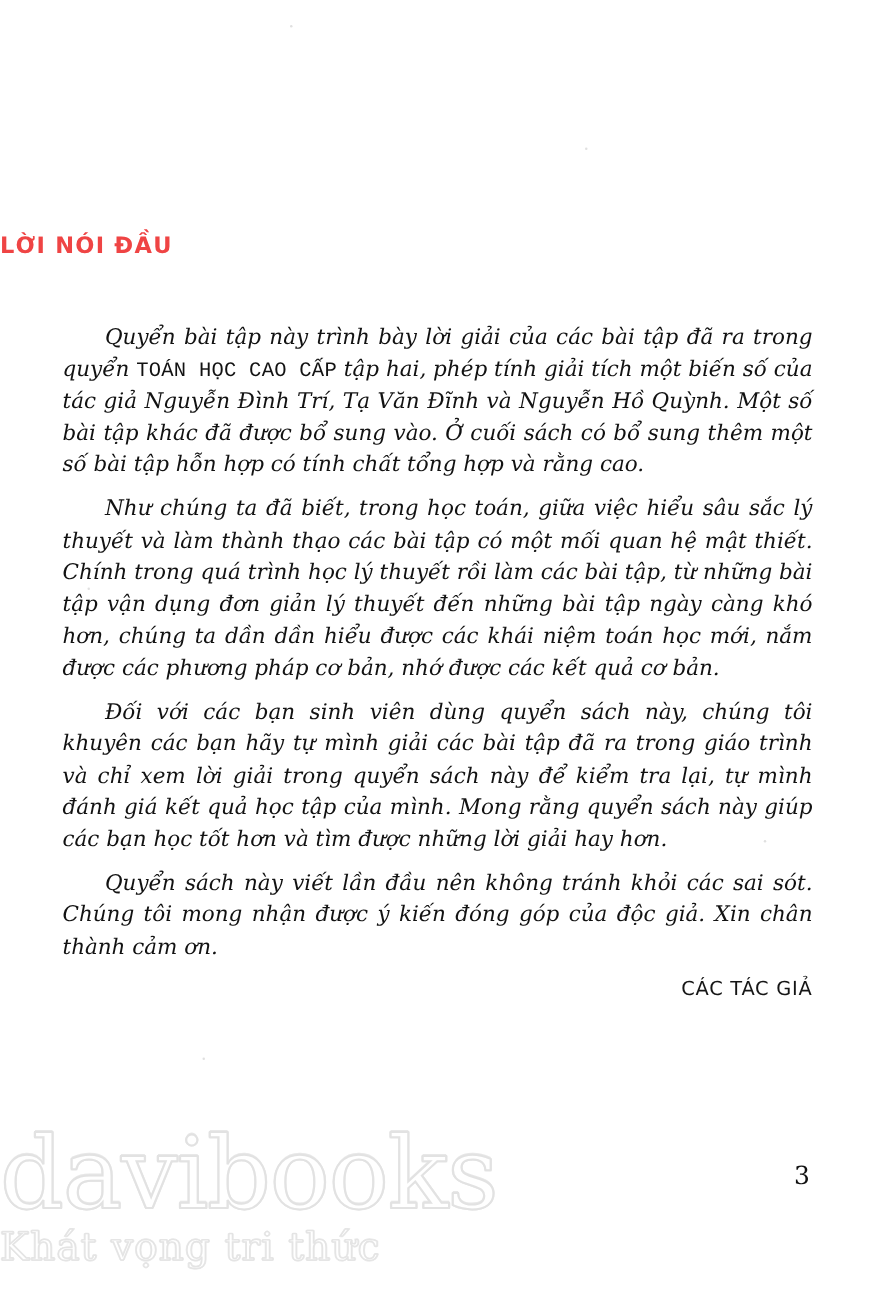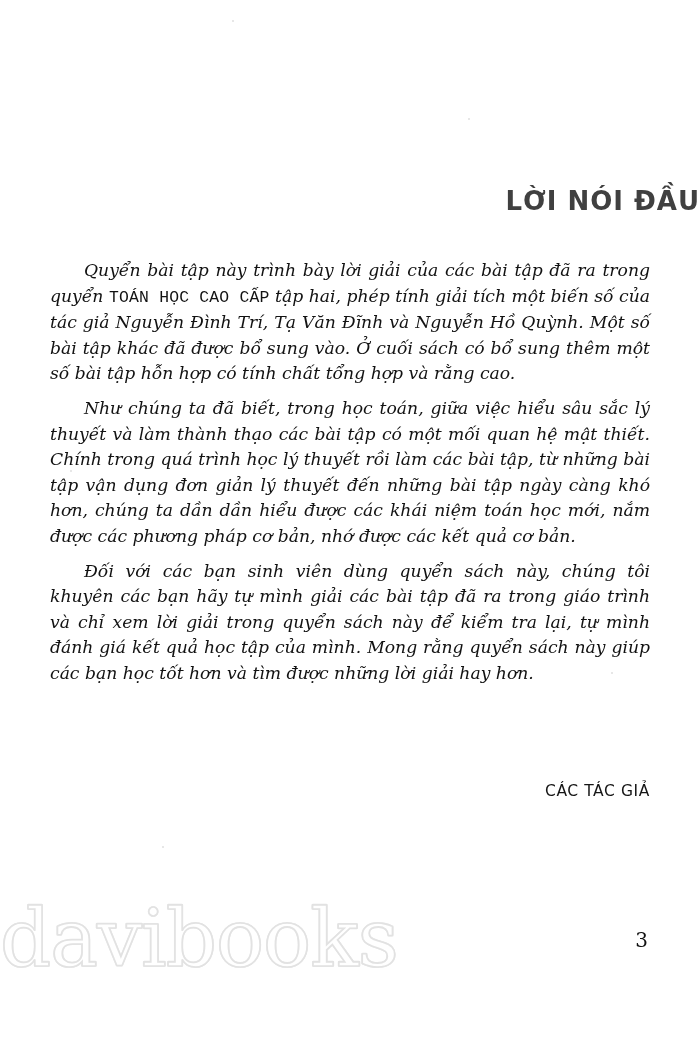--- a/index.html
+++ b/index.html
@@ -20,26 +20,26 @@
     position: absolute;
     inset: 0;
     padding: 0;
   }
 
   .page-title {
     position: absolute;
     top: 186px;
     left: 0;
     width: 100%;
-    text-align: right;
+    text-align: left;
     font-family: "DejaVu Sans", sans-serif;
     font-weight: bold;
-    font-size: 26px;
+    font-size: 18px;
     letter-spacing: 1px;
-    color: #404040;
+    color: #ef4444;
   }
 
   .body-text {
     position: absolute;
     top: 258px;
     left: 50px;
     width: 600px;
   }
 
   .para {
@@ -137,28 +137,30 @@
 
   <div class="page-title">LỜI NÓI ĐẦU</div>
 
   <div class="body-text">
     <p class="para"><span>Quyển bài tập này trình bày lời giải của các bài tập đã ra trong quyển </span><span class="upright">TOÁN HỌC CAO CẤP</span><span> tập hai, phép tính giải tích một biến số của tác giả Nguyễn Đình Trí, Tạ Văn Đĩnh và Nguyễn Hồ Quỳnh. Một số bài tập khác đã được bổ sung vào. Ở cuối sách có bổ sung thêm một số bài tập hỗn hợp có tính chất tổng hợp và rằng cao.</span></p>
 
     <p class="para">Như chúng ta đã biết, trong học toán, giữa việc hiểu sâu sắc lý thuyết và làm thành thạo các bài tập có một mối quan hệ mật thiết. Chính trong quá trình học lý thuyết rồi làm các bài tập, từ những bài tập vận dụng đơn giản lý thuyết đến những bài tập ngày càng khó hơn, chúng ta dần dần hiểu được các khái niệm toán học mới, nắm được các phương pháp cơ bản, nhớ được các kết quả cơ bản.</p>
 
     <p class="para">Đối với các bạn sinh viên dùng quyển sách này, chúng tôi khuyên các bạn hãy tự mình giải các bài tập đã ra trong giáo trình và chỉ xem lời giải trong quyển sách này để kiểm tra lại, tự mình đánh giá kết quả học tập của mình. Mong rằng quyển sách này giúp các bạn học tốt hơn và tìm được những lời giải hay hơn.</p>
 
+    <p class="para">Quyển sách này viết lần đầu nên không tránh khỏi các sai sót. Chúng tôi mong nhận được ý kiến đóng góp của độc giả. Xin chân thành cảm ơn.</p>
   </div>
 
   <div class="signature">CÁC TÁC GIẢ</div>
 
   <div class="page-number">3</div>
 
   <div class="watermark">
     <div class="wm-main">davibooks</div>
+    <div class="wm-sub">Khát vọng tri thức</div>
   </div>
 
   <div class="speck" style="left:232px; top:20px;"></div>
   <div class="speck" style="left:468px; top:118px;"></div>
   <div class="speck" style="left:70px; top:470px;"></div>
   <div class="speck" style="left:162px; top:846px;"></div>
   <div class="speck" style="left:611px; top:672px;"></div>
 
 </div>
 

